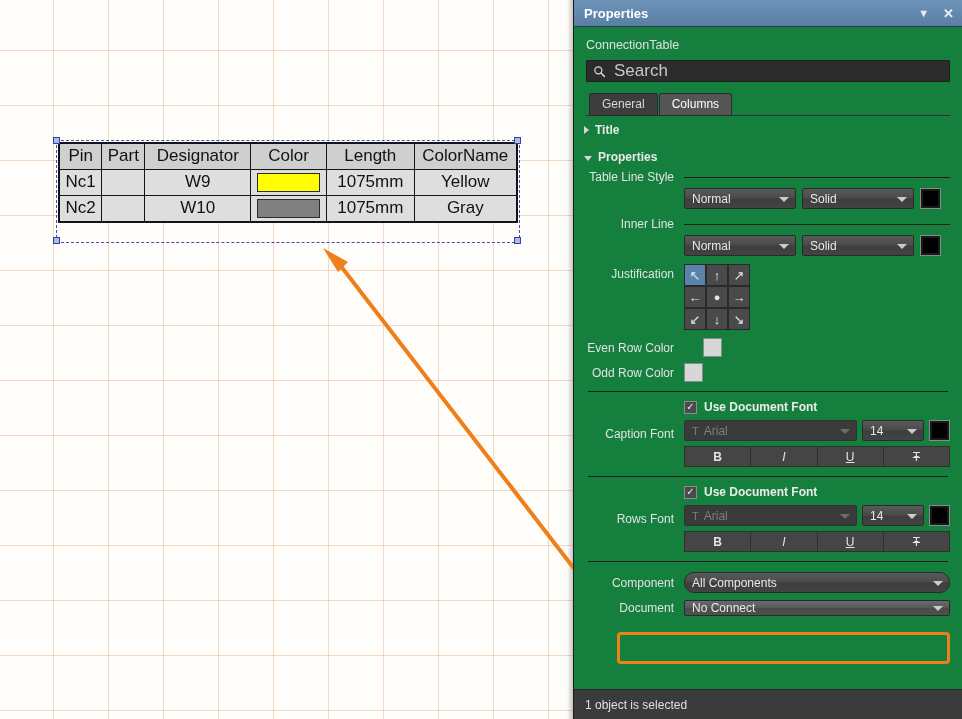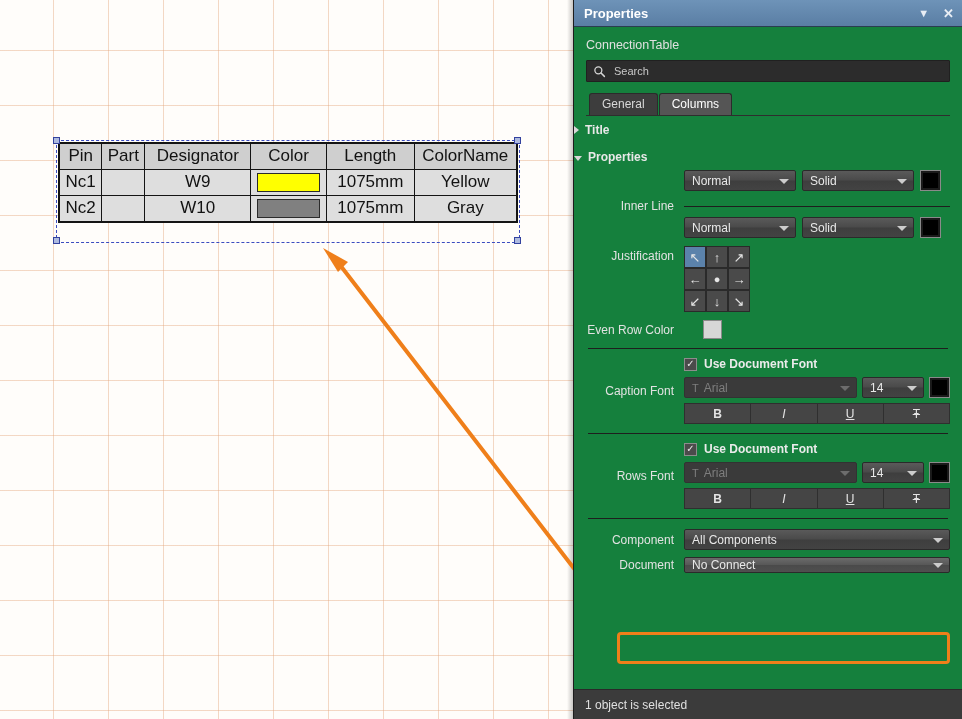--- a/index.html
+++ b/index.html
@@ -93,38 +93,38 @@
   #obj-name { padding: 11px 12px 8px 12px; font-size: 12.5px; color: #e0e0e0; }
 
   #search-wrap { padding: 0 12px 0 12px; }
   #search-box {
     height: 22px; background: #2c2c2c; border: 1px solid #202020;
     display: flex; align-items: center; padding: 0 6px; border-radius: 1px;
   }
   .search-icon { width: 13px; height: 13px; margin-right: 6px; flex: none; }
   #search-input {
     background: transparent; border: 0; outline: none;
-    color: #cfcfcf; font-size: 11px; width: 100%;
+    color: #cfcfcf; font-size: 17px; width: 100%;
     font-family: "Liberation Sans", sans-serif;
   }
   #search-input::placeholder { color: #c8c8c8; }
 
   #tabs { display: flex; padding: 11px 0 0 15px; align-items: flex-end; }
   .tab {
     padding: 3px 12px 4px 12px; font-size: 12px; cursor: pointer;
     border: 1px solid #2b2b2b; border-bottom: none; margin-right: 1px;
     border-radius: 3px 3px 0 0;
   }
   .tab.inactive { background: #3d3d3d; color: #d8d8d8; }
   .tab.active { background: #555555; color: #ffffff; }
   #tab-underline { height: 1px; background: #2e2e2e; margin: 0 12px; }
 
   .section-header {
     display: flex; align-items: center; gap: 6px;
-    padding: 7px 12px 6px 0; font-weight: bold; font-size: 12px; color: #e8e8e8;
+    padding: 7px 12px 6px 10px; font-weight: bold; font-size: 12px; color: #e8e8e8;
     cursor: pointer;
   }
   .tri { width: 0; height: 0; }
   .tri.collapsed { border-left: 5px solid #d8d8d8; border-top: 4px solid transparent; border-bottom: 4px solid transparent; }
   .tri.expanded { border-top: 5px solid #d8d8d8; border-left: 4px solid transparent; border-right: 4px solid transparent; margin-top:2px; }
 
   .prop-area { padding: 0 12px 0 12px; }
   .row { display: flex; align-items: center; margin-bottom: 4px; }
   .lbl {
     width: 98px; text-align: right; padding-right: 10px;
@@ -301,20 +301,26 @@
         <span>Title</span>
       </div>
 
       <div class="section-header">
         <span class="tri expanded"></span>
         <span>Properties</span>
       </div>
 
       <div class="prop-area">
 
+        <div class="row">
+          <div class="lbl">Table Line Style</div>
+          <div class="ctl">
+              <div class="hr-line"></div>
+            </div>
+        </div>
         <div class="row" style="margin-bottom:8px;">
           <div class="lbl"></div>
           <div class="ctl">
             <div class="dd" style="width:112px;">
               <span>Normal</span>
                 <i class="caret"></i>
             </div>
             <div class="dd" style="width:112px;">
               <span>Solid</span>
                 <i class="caret"></i>
@@ -364,20 +370,26 @@
             </div>
           </div>
         </div>
 
         <div class="row" style="margin-bottom:6px;gap:19px;">
           <div class="lbl">Even Row Color</div>
           <div class="ctl">
               <div class="rowcolor-box" id="evenc" style="background: rgb(215, 215, 215);"></div>
             </div>
         </div>
+        <div class="row" style="margin-bottom:4px;">
+          <div class="lbl">Odd Row Color</div>
+          <div class="ctl">
+              <div class="rowcolor-box" id="oddc" style="background: rgb(215, 215, 215);"></div>
+            </div>
+        </div>
 
         <div class="divider"></div>
 
         <div class="font-block">
           <div class="lbl">Caption Font</div>
           <div class="font-right">
             <div class="chk-line">
               <span class="checkbox">✓</span>
               <span class="chk-label">Use Document Font</span>
             </div>
@@ -434,21 +446,21 @@
               <div class="style-btn" style="text-decoration:line-through;">Ŧ</div>
             </div>
           </div>
         </div>
 
         <div class="divider" style="margin-bottom:10px;"></div>
 
         <div class="row" id="component-row" style="margin-bottom:7px;">
           <div class="lbl">Component</div>
           <div class="ctl">
-            <div class="dd" style="flex:1;">
+            <div class="dd" style="flex:1;border-radius:10px;">
               <span>All Components</span>
                 <i class="caret"></i>
             </div>
           </div>
         </div>
 
         <div class="row" id="display-row">
           <div class="lbl">Document</div>
           <div class="ctl">
             <div class="dd" style="flex:1; height:16px; background:linear-gradient(to bottom,#6a6a6a 0%, #585858 48%, #4a4a4a 52%, #4f4f4f 100%);">

